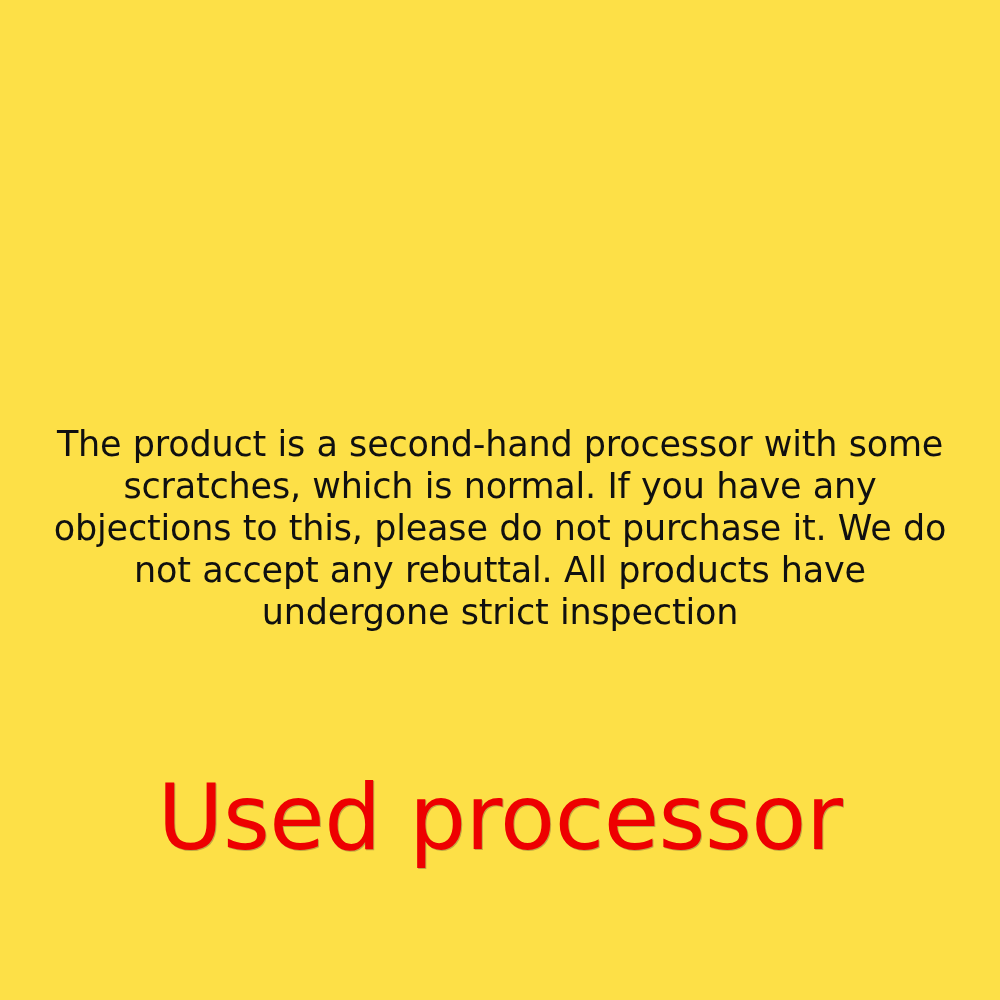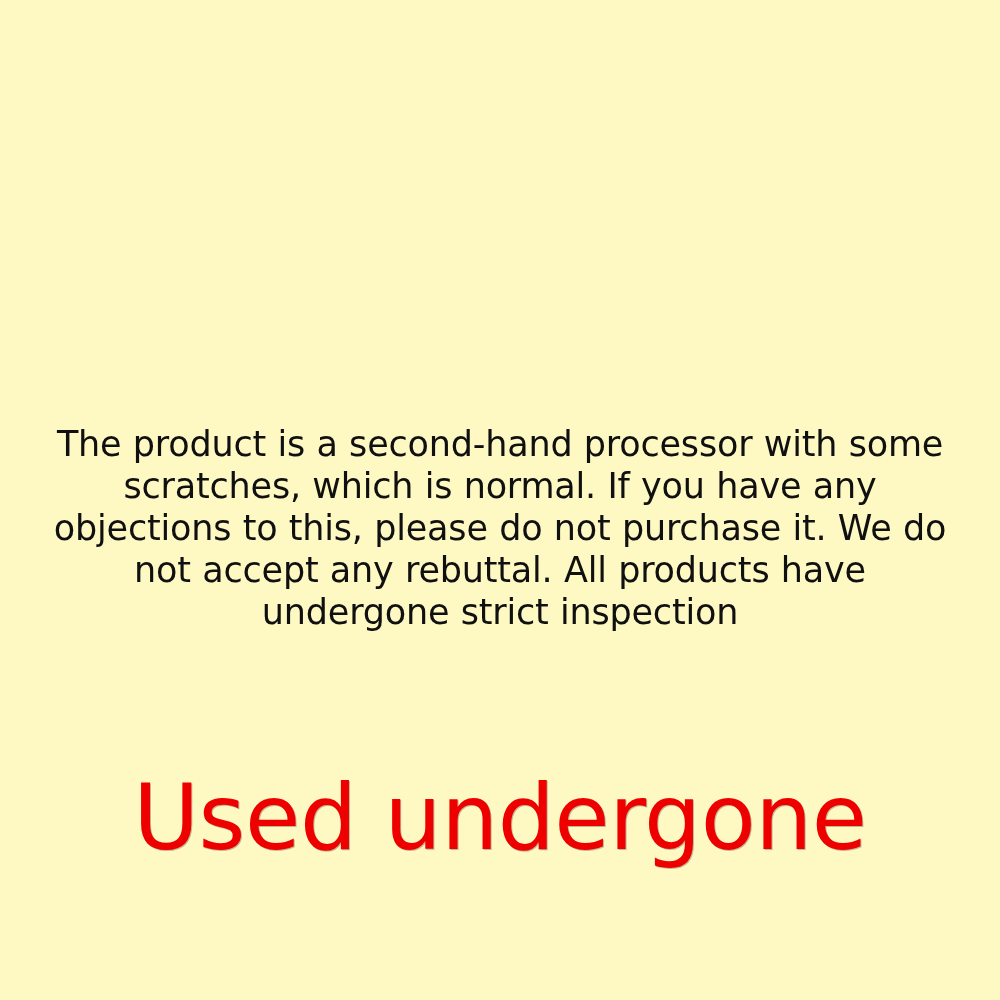--- a/index.html
+++ b/index.html
@@ -12,21 +12,21 @@
     height: 1000px;
     background: #ffffff;
     font-family: "DejaVu Sans", "Liberation Sans", sans-serif;
     overflow: hidden;
   }
 
   .page {
     position: relative;
     width: 1000px;
     height: 1000px;
-    background: #fef9c3;
+    background: #fde047;
   }
 
   
   .disclaimer {
     position: absolute;
     left: 50%;
     transform: translateX(-50%);
     top: 388px;
     width: 930px;
     text-align: center;
@@ -57,15 +57,15 @@
     text-shadow: 1px 1px 0 rgba(80, 60, 60, 0.35);
   }
 </style>
 </head>
 <body>
 
 <div class="page">
 
   <p class="disclaimer">The product is a second-hand processor with some scratches, which is normal. If you have any objections to this, please do not purchase it. We do not accept any rebuttal. All products have undergone strict inspection</p>
 
-  <div class="headline">Used undergone</div>
+  <div class="headline">Used processor</div>
 
 </div>
 
 </body></html>

